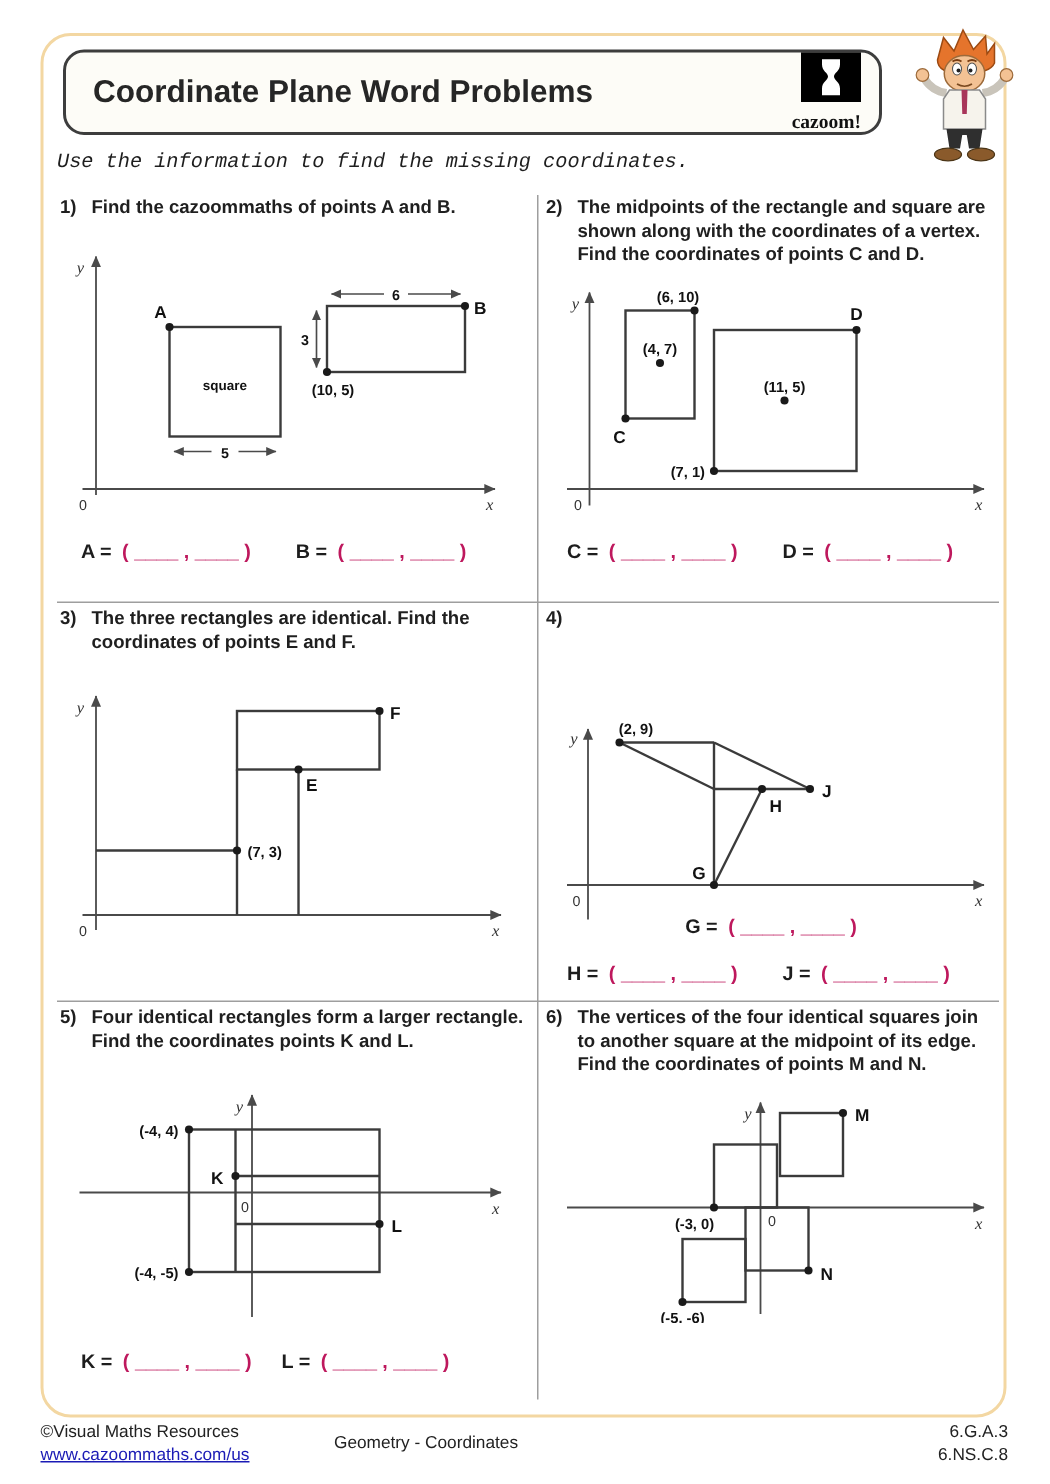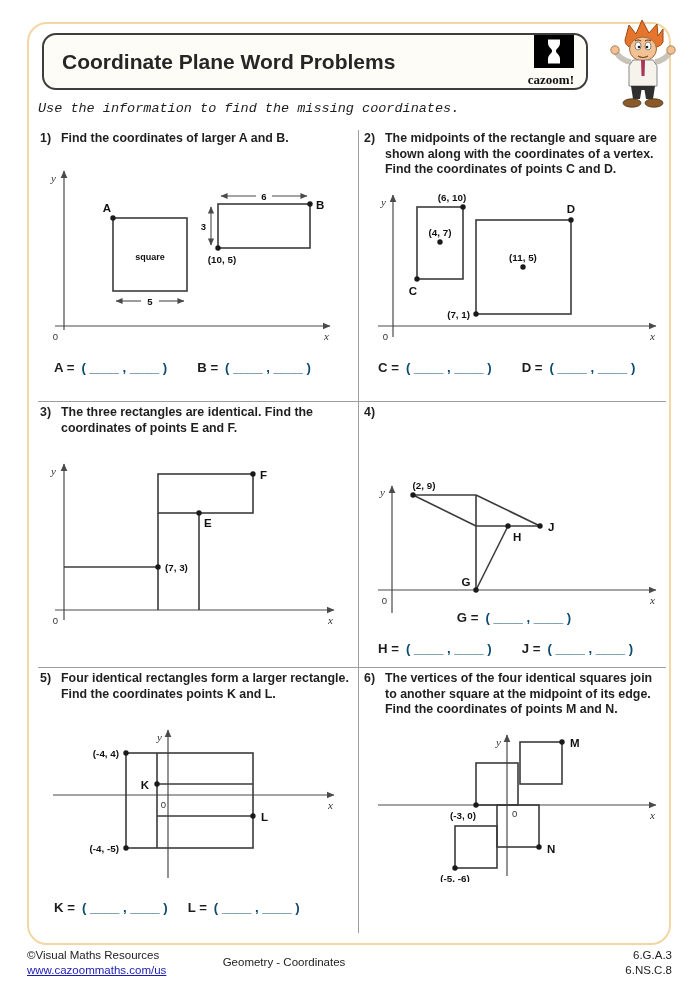--- a/index.html
+++ b/index.html
@@ -35,21 +35,21 @@
   #p4{left:362px;top:402px;width:304px;height:264px;}
   #p5{left:38px;top:668px;width:318px;height:265px;}
   #p6{left:362px;top:668px;width:304px;height:265px;}
   .phead{display:flex;padding-top:3px;font-weight:bold;font-size:12.4px;line-height:15.5px;color:#1f1f1f;}
   .pnum{width:21px;flex:none;padding-left:2px;}
   .ptext{flex:1;padding-right:2px;}
   .dg{position:absolute;}
   .answers{position:absolute;left:16px;display:flex;gap:30px;font-weight:bold;font-size:13.2px;color:#1d1d1d;white-space:nowrap;}
   .answers-center{left:0;width:100%;justify-content:center;gap:0;}
   .ans-label{margin-right:7px;}
-  .ans-blank{color:#0c4a6e;}
+  .ans-blank{color:#be185d;}
   
   .axis{stroke:#4a4a4a;stroke-width:1.2;fill:none;}
   .shape{stroke:#3b3b3b;stroke-width:1.6;fill:none;}
   .dim{stroke:#4a4a4a;stroke-width:1.1;fill:none;}
   .dot{fill:#1a1a1a;stroke:none;}
   .t-ax{font-family:"Liberation Serif",serif;font-style:italic;font-size:11px;fill:#333;}
   .t-zero{font-family:"Liberation Sans",sans-serif;font-size:9.5px;fill:#333;}
   .t-pt{font-family:"Liberation Sans",sans-serif;font-weight:bold;font-size:11.5px;fill:#111;}
   .t-crd{font-family:"Liberation Sans",sans-serif;font-weight:bold;font-size:9.8px;fill:#111;}
   .t-sq{font-family:"Liberation Sans",sans-serif;font-weight:bold;font-size:9px;fill:#111;}
@@ -104,21 +104,21 @@
 
 <div class="instructions">Use the information to find the missing coordinates.</div>
 
 <div class="divider-v"></div>
 <div class="divider-h" id="dh1"></div>
 <div class="divider-h" id="dh2"></div>
 
 <section class="problem" id="p1">
   <div class="phead">
     <span class="pnum">1)</span>
-    <span class="ptext">Find the coordinates of larger A and B.</span>
+    <span class="ptext">Find the cazoommaths of points A and B.</span>
   </div>
   <svg class="dg" style="left:7px;top:30px" width="305" height="192" viewBox="45 158 305 192">
     <line class="axis" x1="64" y1="330" x2="64" y2="171" marker-end="url(#ah)"></line>
     <line class="axis" x1="55" y1="326" x2="330" y2="326" marker-end="url(#ah)"></line>
     <text class="t-ax" x="56" y="182" text-anchor="end">y</text>
     <text class="t-ax" x="324" y="340">x</text>
     <text class="t-zero" x="58" y="340" text-anchor="end">0</text>
     <rect class="shape" x="113" y="218" width="74" height="73"></rect>
     <circle class="dot" cx="113" cy="218" r="2.7"></circle>
     <text class="t-pt" x="107" y="212" text-anchor="middle">A</text>

